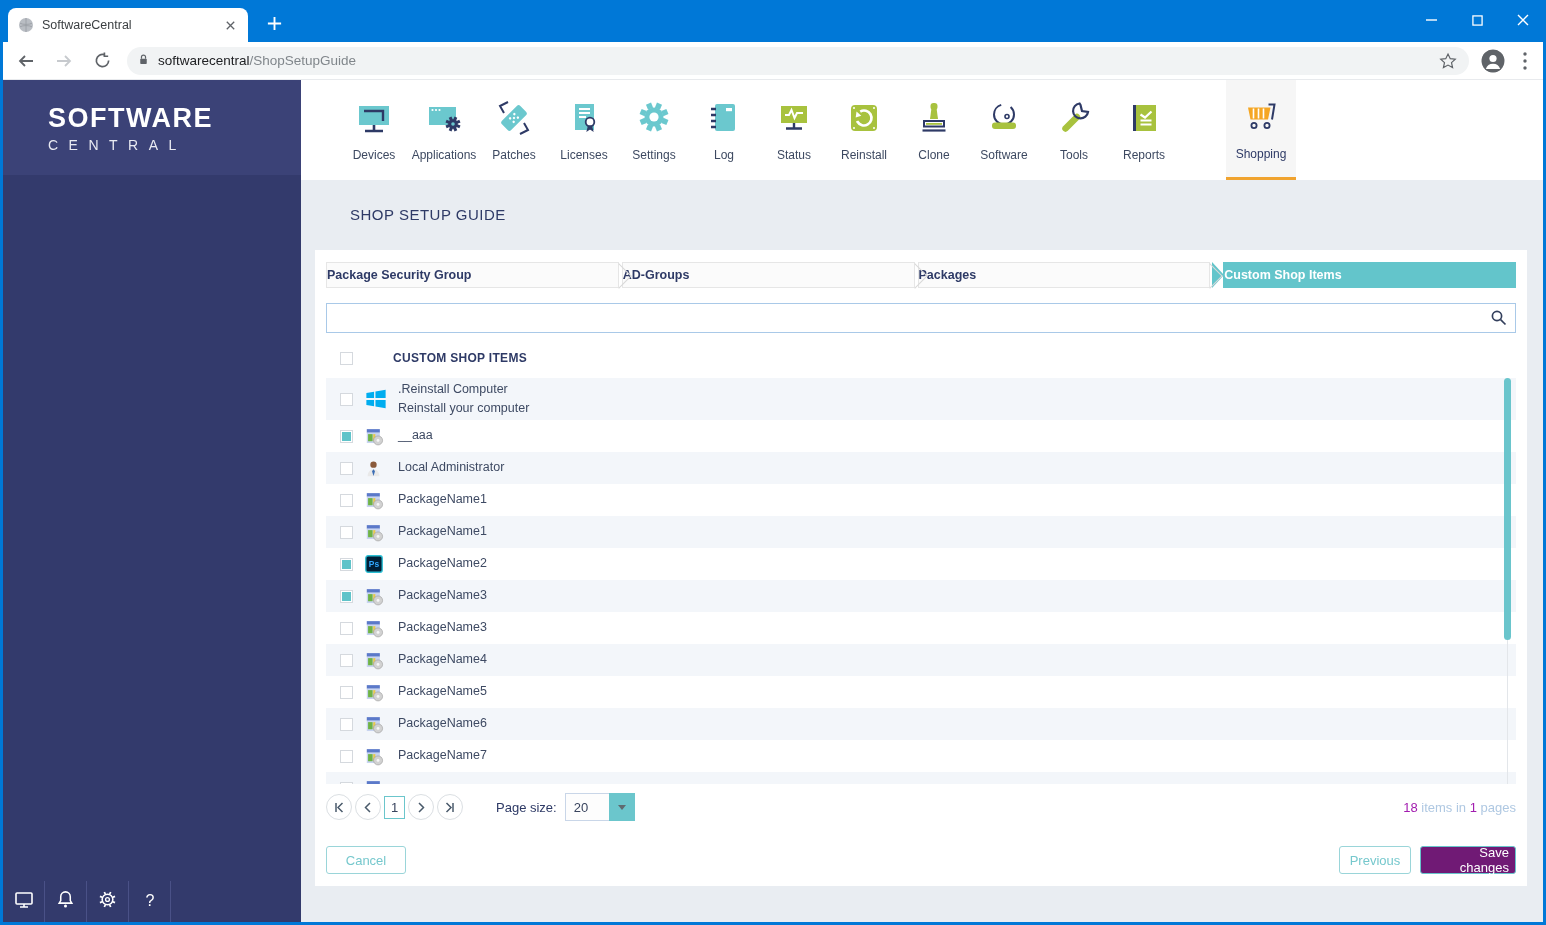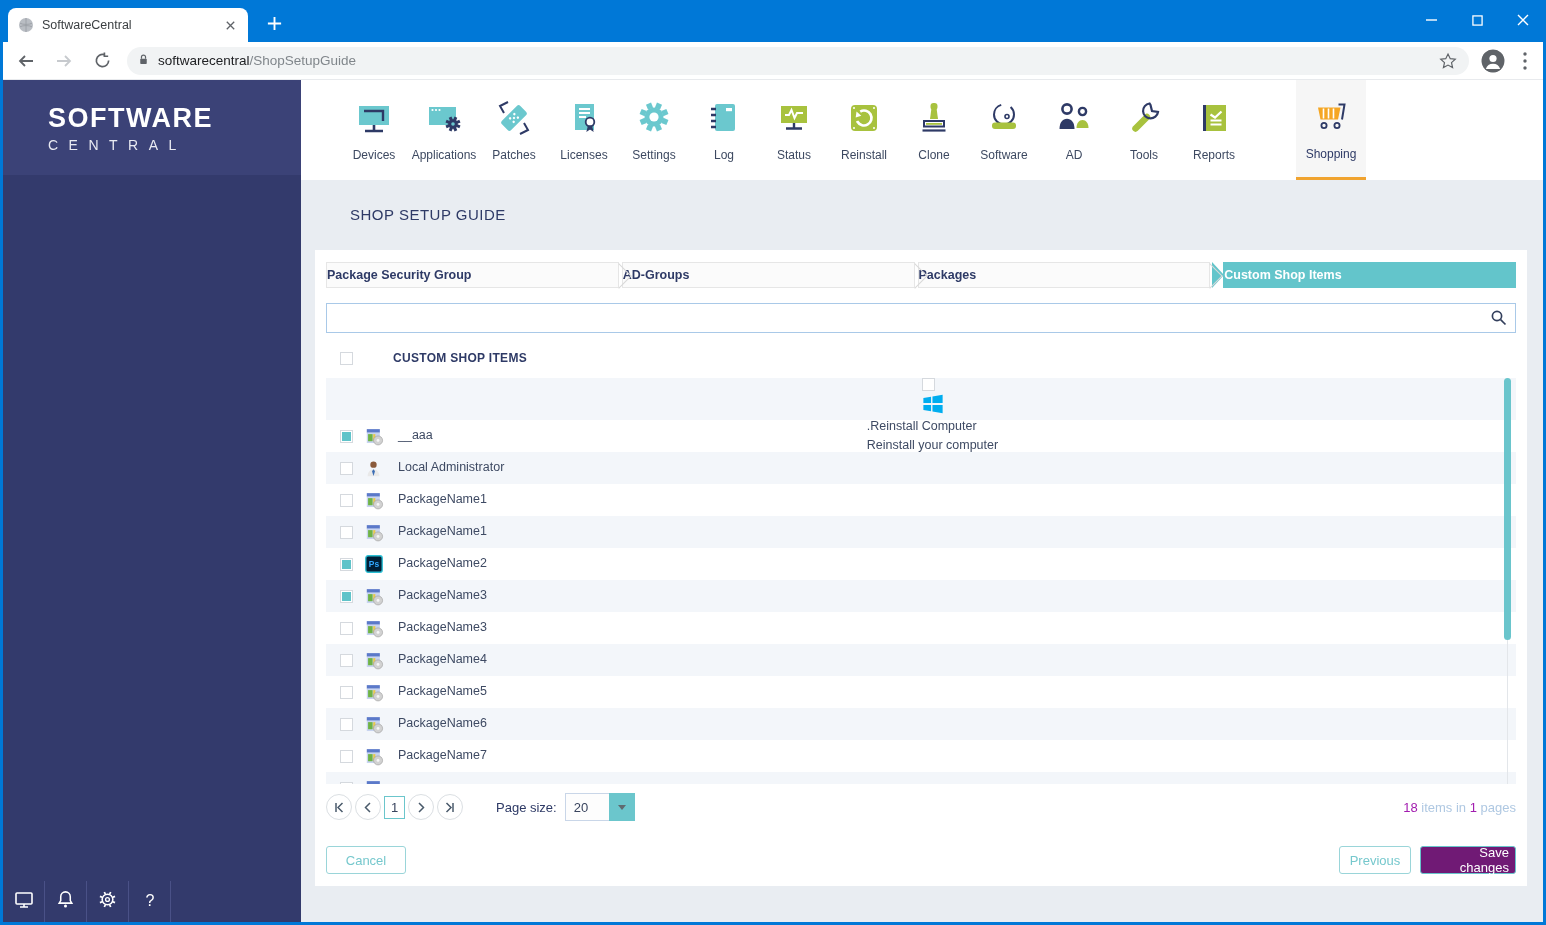--- a/index.html
+++ b/index.html
@@ -52,21 +52,21 @@
   .searchbox input{position:absolute;inset:0;border:none;outline:none;padding:0 34px 0 8px;font-size:13px;color:#2E3A66;font-family:"Liberation Sans",sans-serif;background:transparent;}
   .search-ico{position:absolute;right:8px;top:5px;width:17px;height:17px;cursor:pointer;}
   .table-head{margin:12px 11px 0;display:flex;align-items:center;height:26px;padding-left:14px;}
   .table-head .head-label{margin-left:40px;font-size:12px;font-weight:bold;color:#2E3A66;letter-spacing:0.3px;}
   .checkbox{width:13px;height:13px;border:1px solid #D5D9DE;background:#fff;box-sizing:border-box;position:relative;cursor:pointer;flex-shrink:0;}
   .checkbox.checked::after{content:'';position:absolute;inset:1px;background:#5FC3C9;}
   .list-wrap{margin:7px 11px 0;height:406px;position:relative;}
   .rows{position:absolute;inset:0;overflow:hidden;}
   .row{display:flex;align-items:center;height:32px;padding-left:14px;box-sizing:border-box;}
   .row:nth-child(odd){background:#F3F6FA;}
-  .row.double{height:42px;flex-direction:column;}
+  .row.double{height:42px;}
   .row-ico{width:24px;height:26px;margin-left:12px;display:flex;align-items:center;flex-shrink:0;}
   .row-text{margin-left:9px;font-size:12.5px;color:#3E4A63;line-height:1.55;}
   .scroll-track{position:absolute;right:8px;top:2px;bottom:0;width:1px;background:#E3E6EA;}
   .scroll-thumb{position:absolute;right:5px;top:0;width:7px;height:262px;background:#6AC5CC;border-radius:4px;cursor:pointer;}
   .pager{margin:8px 11px 0;height:30px;display:flex;align-items:center;}
   .pg-btn{width:26px;height:26px;border-radius:50%;border:1px solid #DBDFE3;background:#fff;display:flex;align-items:center;justify-content:center;margin-right:3px;cursor:pointer;box-sizing:border-box;}
   .pg-current{width:21px;height:23px;border:1px solid #6BC6CC;background:#fff;display:flex;align-items:center;justify-content:center;font-size:13px;color:#39445E;margin-right:3px;box-sizing:border-box;cursor:pointer;}
   .pagesize-label{margin-left:30px;font-size:13px;color:#2E3A66;}
   .pagesize{margin-left:8px;display:flex;height:28px;cursor:pointer;}
   .pagesize-value{width:44px;border:1px solid #C9D6E8;border-right:none;background:#FDFDFD;display:flex;align-items:center;padding-left:8px;font-size:13px;color:#39445E;box-sizing:border-box;}
@@ -318,29 +318,20 @@
           <div class="nav-item">
             <span class="nav-ico"><svg viewBox="0 0 40 40">
                 <circle cx="20" cy="16.5" r="10" fill="none" stroke="#2E3A66" stroke-width="2" stroke-dasharray="44 10"></circle>
                 <circle cx="23" cy="18.5" r="2" fill="none" stroke="#2E3A66" stroke-width="1.6"></circle>
                 <rect x="8" y="24.5" width="24" height="6.5" rx="3" fill="#A8C23E"></rect>
               </svg></span>
             <span class="nav-label">Software</span>
           </div>
           <div class="nav-item">
             <span class="nav-ico"><svg viewBox="0 0 40 40">
-                <circle cx="13" cy="11" r="4.6" fill="none" stroke="#2E3A66" stroke-width="2.6"></circle>
-                <path d="M5.5 31c0-6.5 3.2-10.2 7.5-10.2S20.5 24.5 20.5 31z" fill="#2E3A66"></path>
-                <circle cx="28.5" cy="13.5" r="3.6" fill="none" stroke="#2E3A66" stroke-width="2.4"></circle>
-                <path d="M22.5 30c0-5 2.6-8 6-8s6 3 6 8z" fill="#A8C23E"></path>
-              </svg></span>
-            <span class="nav-label">AD</span>
-          </div>
-          <div class="nav-item">
-            <span class="nav-ico"><svg viewBox="0 0 40 40">
                 <path d="M11.5 30.5L23 19" stroke="#A8C23E" stroke-width="6.5" stroke-linecap="round"></path>
                 <path d="M25.5 5.5a7.5 7.5 0 1 0 8.5 8.5l-6-1-1.5-6z" fill="none" stroke="#2E3A66" stroke-width="2.2"></path>
               </svg></span>
             <span class="nav-label">Tools</span>
           </div>
           <div class="nav-item">
             <span class="nav-ico"><svg viewBox="0 0 40 40">
                 <rect x="12" y="7" width="20" height="26" fill="#A8C23E"></rect>
                 <rect x="9" y="7" width="3" height="26" fill="#2E3A66"></rect>
                 <path d="M16.5 16.5l4.5 3 6.5-6" fill="none" stroke="#fff" stroke-width="2.2"></path>

